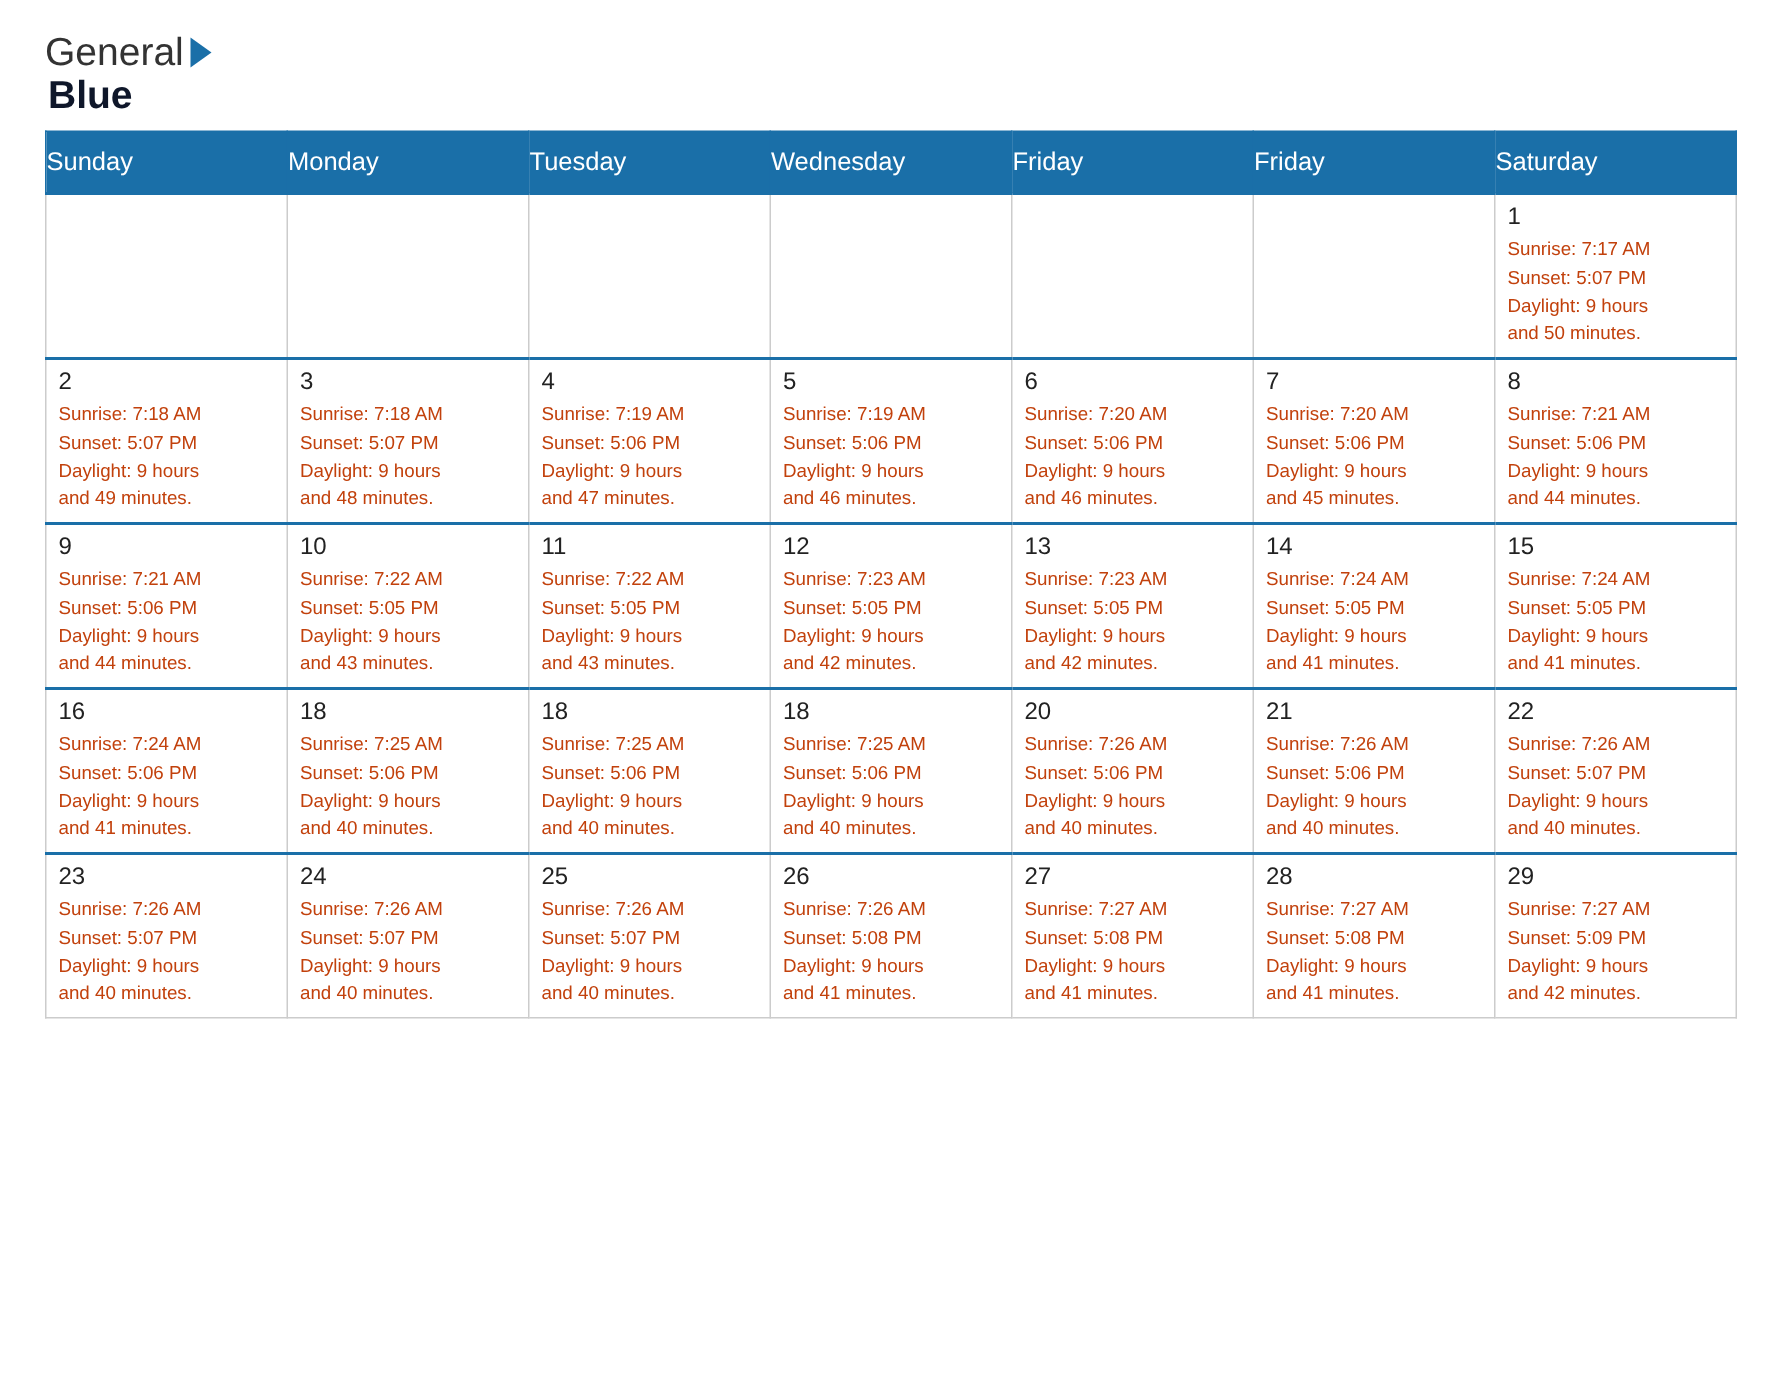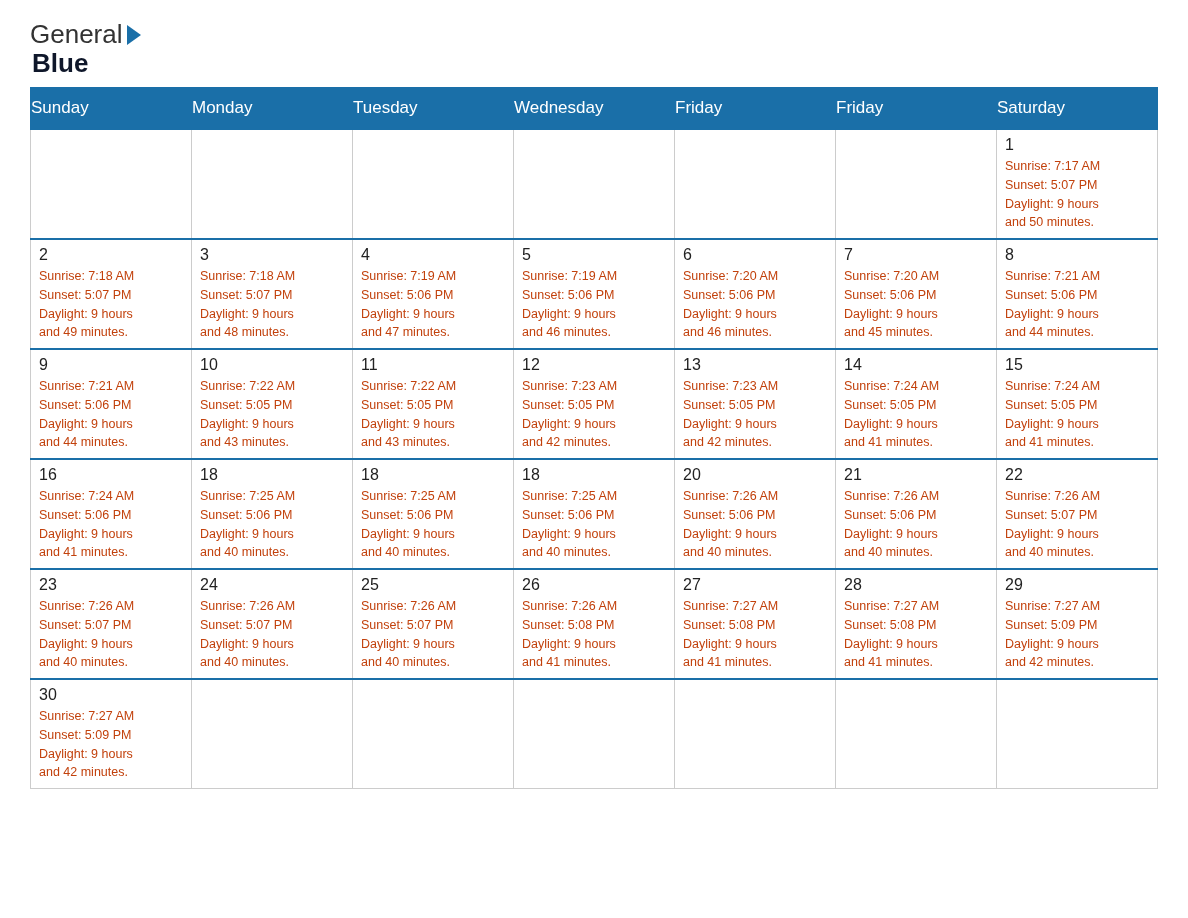--- a/index.html
+++ b/index.html
@@ -261,26 +261,14 @@
         </td>
         <td>
           <span class="day-number">28</span>
           <div class="day-info">Sunrise: 7:27 AM<br>Sunset: 5:08 PM<br>Daylight: 9 hours<br>and 41 minutes.</div>
         </td>
         <td>
           <span class="day-number">29</span>
           <div class="day-info">Sunrise: 7:27 AM<br>Sunset: 5:09 PM<br>Daylight: 9 hours<br>and 42 minutes.</div>
         </td>
       </tr>
-      <tr>
-        <td>
-          <span class="day-number">30</span>
-          <div class="day-info">Sunrise: 7:27 AM<br>Sunset: 5:09 PM<br>Daylight: 9 hours<br>and 42 minutes.</div>
-        </td>
-        <td class="empty-cell"></td>
-        <td class="empty-cell"></td>
-        <td class="empty-cell"></td>
-        <td class="empty-cell"></td>
-        <td class="empty-cell"></td>
-        <td class="empty-cell"></td>
-      </tr>
     </tbody>
 </table>
 
 </body></html>

